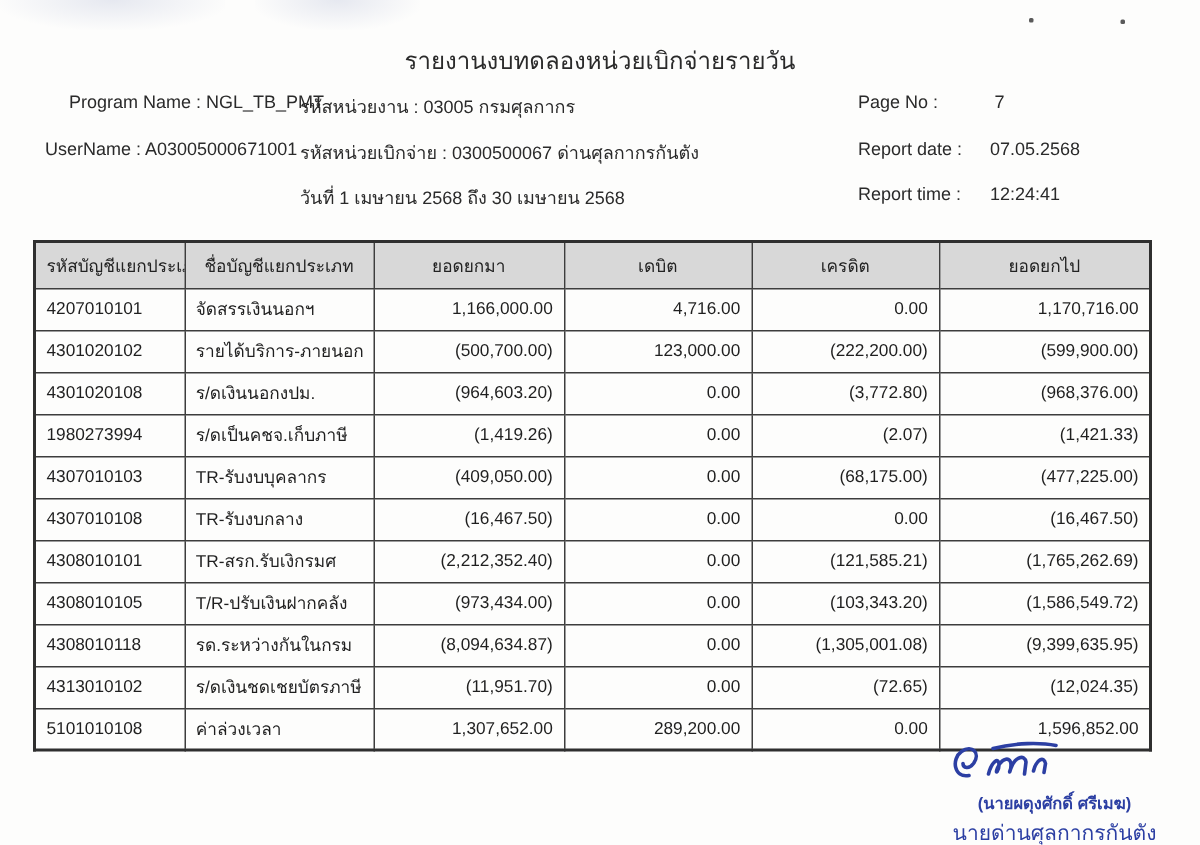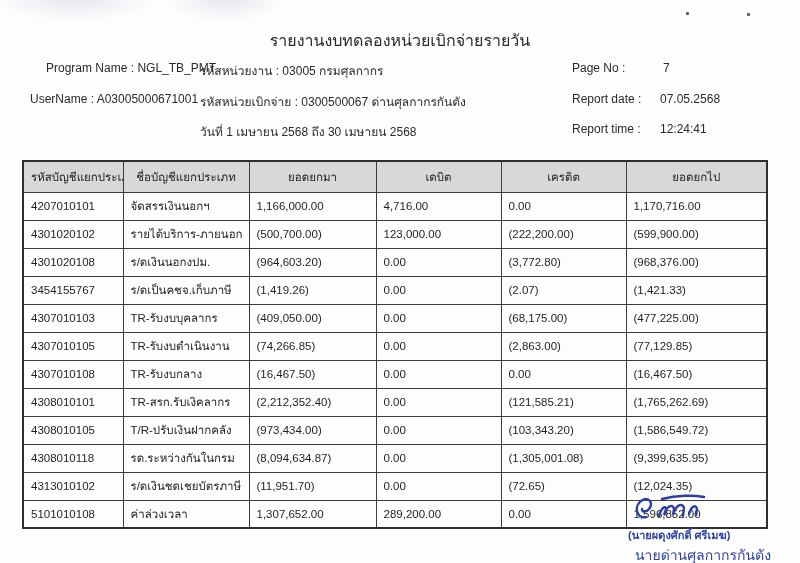--- a/index.html
+++ b/index.html
@@ -43,26 +43,26 @@
   }
   table.report th {
     background: #d8d8d8;
     height: 31px;
     font-weight: normal;
     text-align: center;
     color: #222;
   }
   table.report td { height: 28px; color: #1f1f1f; }
   table.report td.left { text-align: left; }
-  table.report td.num { }
+  table.report td.num { text-align: right; }
 
   
   .sig-wrap { position: absolute; left: 628px; top: 492px; width: 160px; }
   .sig-svg { position: absolute; left: 4px; top: 0; }
-  .sig-name  { position: absolute; left: 0; top: 34px; width: 150px; text-align: left; font-size: 11px; font-weight: bold; }
+  .sig-name  { position: absolute; left: 0; top: 34px; width: 150px; text-align: center; font-size: 11px; font-weight: bold; }
   .sig-title { position: absolute; left: 0; top: 52px; width: 150px; text-align: center; font-size: 14px; font-weight: normal; }
 </style>
 </head>
 <body>
 
 <div class="smudge" style="left:0; width:150px;"></div>
 <div class="smudge" style="left:170px; width:110px;"></div>
 <div class="dot" style="left:686px; top:12px;"></div>
 <div class="dot" style="left:747px; top:13px;"></div>
 
@@ -126,54 +126,46 @@
       </tr>
       <tr>
         <td class="left">4301020108</td>
         <td class="left">ร/ดเงินนอกงปม.</td>
         <td class="num">(964,603.20)</td>
         <td class="num">0.00</td>
         <td class="num">(3,772.80)</td>
         <td class="num">(968,376.00)</td>
       </tr>
       <tr>
-        <td class="left">3454155767</td>
+        <td class="left">1980273994</td>
         <td class="left">ร/ดเป็นคชจ.เก็บภาษี</td>
         <td class="num">(1,419.26)</td>
         <td class="num">0.00</td>
         <td class="num">(2.07)</td>
         <td class="num">(1,421.33)</td>
       </tr>
       <tr>
         <td class="left">4307010103</td>
         <td class="left">TR-รับงบบุคลากร</td>
         <td class="num">(409,050.00)</td>
         <td class="num">0.00</td>
         <td class="num">(68,175.00)</td>
         <td class="num">(477,225.00)</td>
       </tr>
       <tr>
-        <td class="left">4307010105</td>
-        <td class="left">TR-รับงบดำเนินงาน</td>
-        <td class="num">(74,266.85)</td>
-        <td class="num">0.00</td>
-        <td class="num">(2,863.00)</td>
-        <td class="num">(77,129.85)</td>
-      </tr>
-      <tr>
         <td class="left">4307010108</td>
         <td class="left">TR-รับงบกลาง</td>
         <td class="num">(16,467.50)</td>
         <td class="num">0.00</td>
         <td class="num">0.00</td>
         <td class="num">(16,467.50)</td>
       </tr>
       <tr>
         <td class="left">4308010101</td>
-        <td class="left">TR-สรก.รับเงิคลากร</td>
+        <td class="left">TR-สรก.รับเงิกรมศ</td>
         <td class="num">(2,212,352.40)</td>
         <td class="num">0.00</td>
         <td class="num">(121,585.21)</td>
         <td class="num">(1,765,262.69)</td>
       </tr>
       <tr>
         <td class="left">4308010105</td>
         <td class="left">T/R-ปรับเงินฝากคลัง</td>
         <td class="num">(973,434.00)</td>
         <td class="num">0.00</td>

